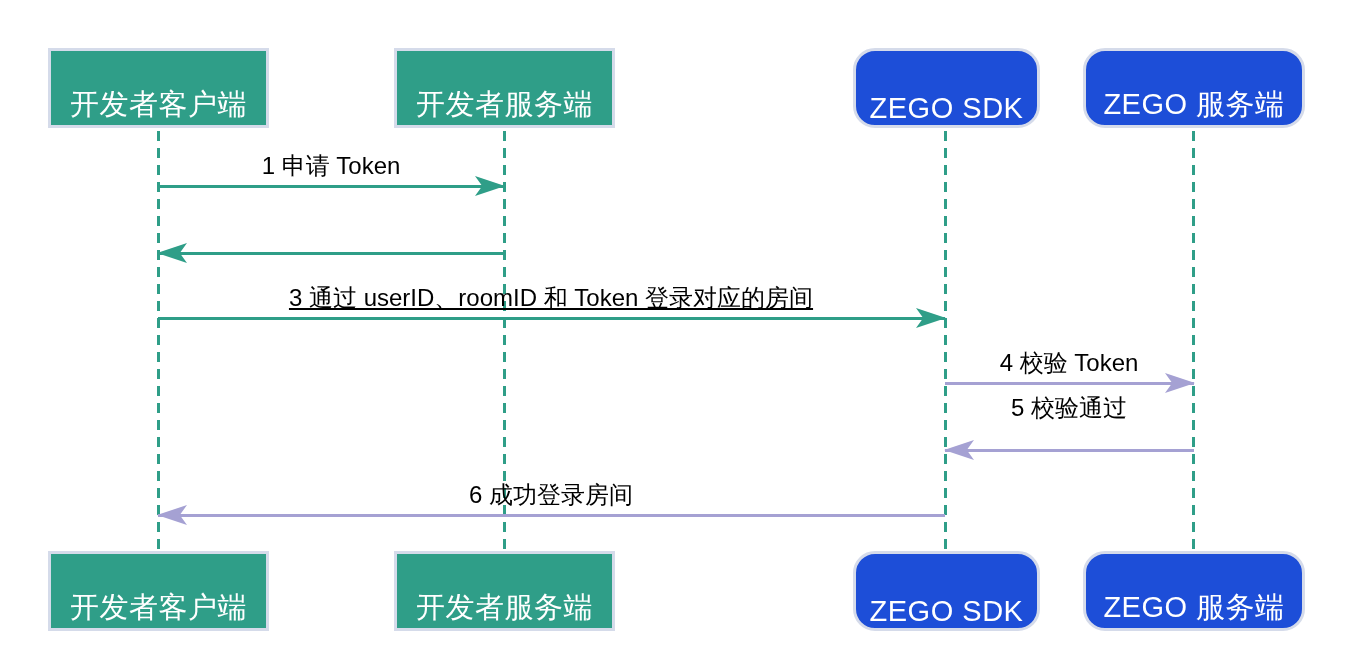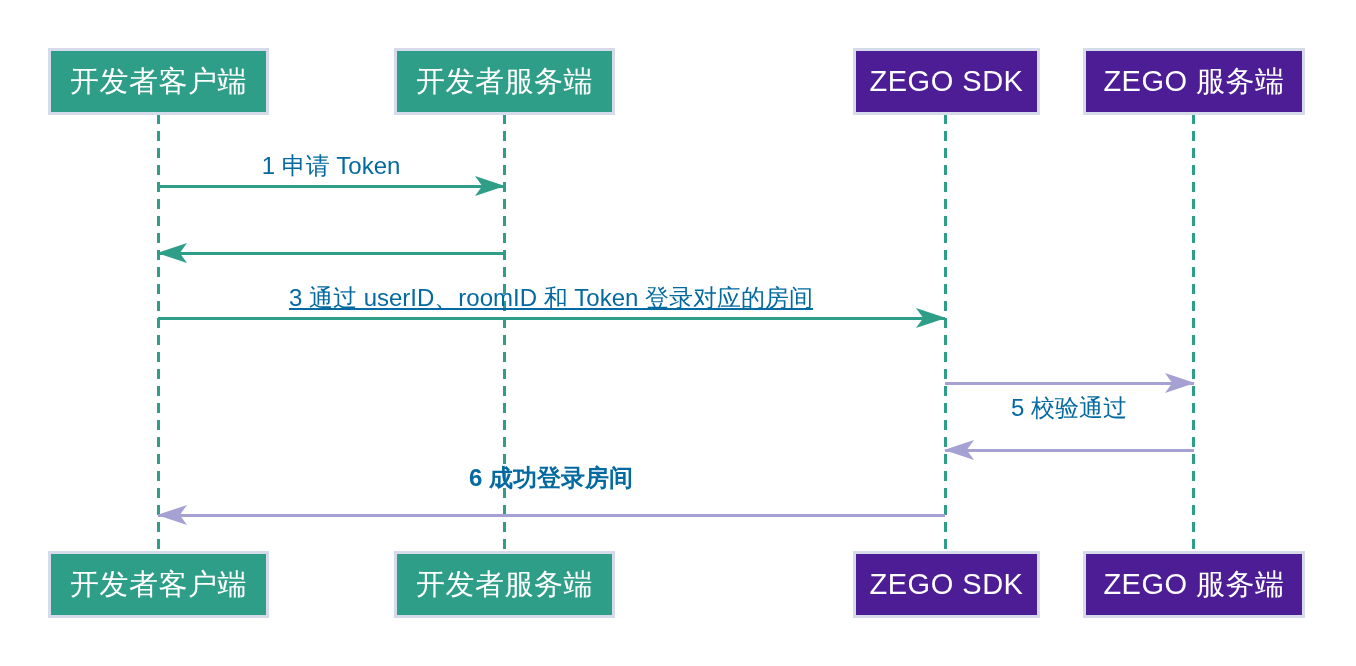--- a/index.html
+++ b/index.html
@@ -6,40 +6,40 @@
   .canvas{
     position:relative;
     width:1356px;height:666px;
     background:#ffffff;
     font-family:"Liberation Sans","DejaVu Sans",sans-serif;
     overflow:hidden;
   }
   .actor{
     position:absolute;
     box-sizing:border-box;
-    height:67px;
+    height:80px;
     border:3px solid #D5DBEA;
-    display:flex;align-items:center;justify-content:center;
+    display:flex;align-items:flex-end;justify-content:center;
     color:#ffffff;
     font-size:29px;
     letter-spacing:0.5px;
     white-space:nowrap;
   }
   .actor.dev{background:#2F9E88;}
-  .actor.zego{background:#4c1d95;}
+  .actor.zego{background:#1d4ed8;border-radius:22px;}
   .lifeline{
     position:absolute;
     width:3px;
     background:repeating-linear-gradient(to bottom,#2F9E88 0px,#2F9E88 10px,transparent 10px,transparent 17px);
   }
   .msg-label{
     position:absolute;
     transform:translateX(-50%);
     font-size:24px;
-    color:#0369a1;
+    color:#000000;
     white-space:nowrap;
     line-height:28px;
   }
   .arrow{position:absolute;height:20px;}
   .arrow .line{position:absolute;top:9px;left:0;right:0;height:3px;}
   .arrow .head{position:absolute;top:0;width:30px;height:20px;}
   .arrow.green .line,.arrow.green .head{background:#2F9E88;}
   .arrow.purple .line,.arrow.purple .head{background:#A5A1D3;}
   .head.right{right:-1px;clip-path:polygon(0 0,100% 50%,0 100%,24% 50%);}
   .head.left{left:-1px;clip-path:polygon(100% 0,0 50%,100% 100%,76% 50%);}
@@ -90,30 +90,31 @@
     <div class="line"></div>
     <div class="head left"></div>
   </div>
 
   <div class="msg-label" style="left:551px;top:284px;text-decoration:underline;">3 通过 userID、roomID 和 Token 登录对应的房间</div>
   <div class="arrow green" style="left:158px;top:308px;width:787px;">
     <div class="line"></div>
     <div class="head right"></div>
   </div>
 
+  <div class="msg-label" style="left:1069px;top:349px;">4 校验 Token</div>
   <div class="arrow purple" style="left:945px;top:373px;width:249px;">
     <div class="line"></div>
     <div class="head right"></div>
   </div>
 
   <div class="msg-label" style="left:1069px;top:394px;">5 校验通过</div>
   <div class="arrow purple" style="left:945px;top:440px;width:249px;">
     <div class="line"></div>
     <div class="head left"></div>
   </div>
 
-  <div class="msg-label" style="left:551px;top:464px;font-weight:bold;">6 成功登录房间</div>
+  <div class="msg-label" style="left:551px;top:481px;">6 成功登录房间</div>
   <div class="arrow purple" style="left:158px;top:505px;width:787px;">
     <div class="line"></div>
     <div class="head left"></div>
   </div>
 
 </div>
 
 </body></html>

